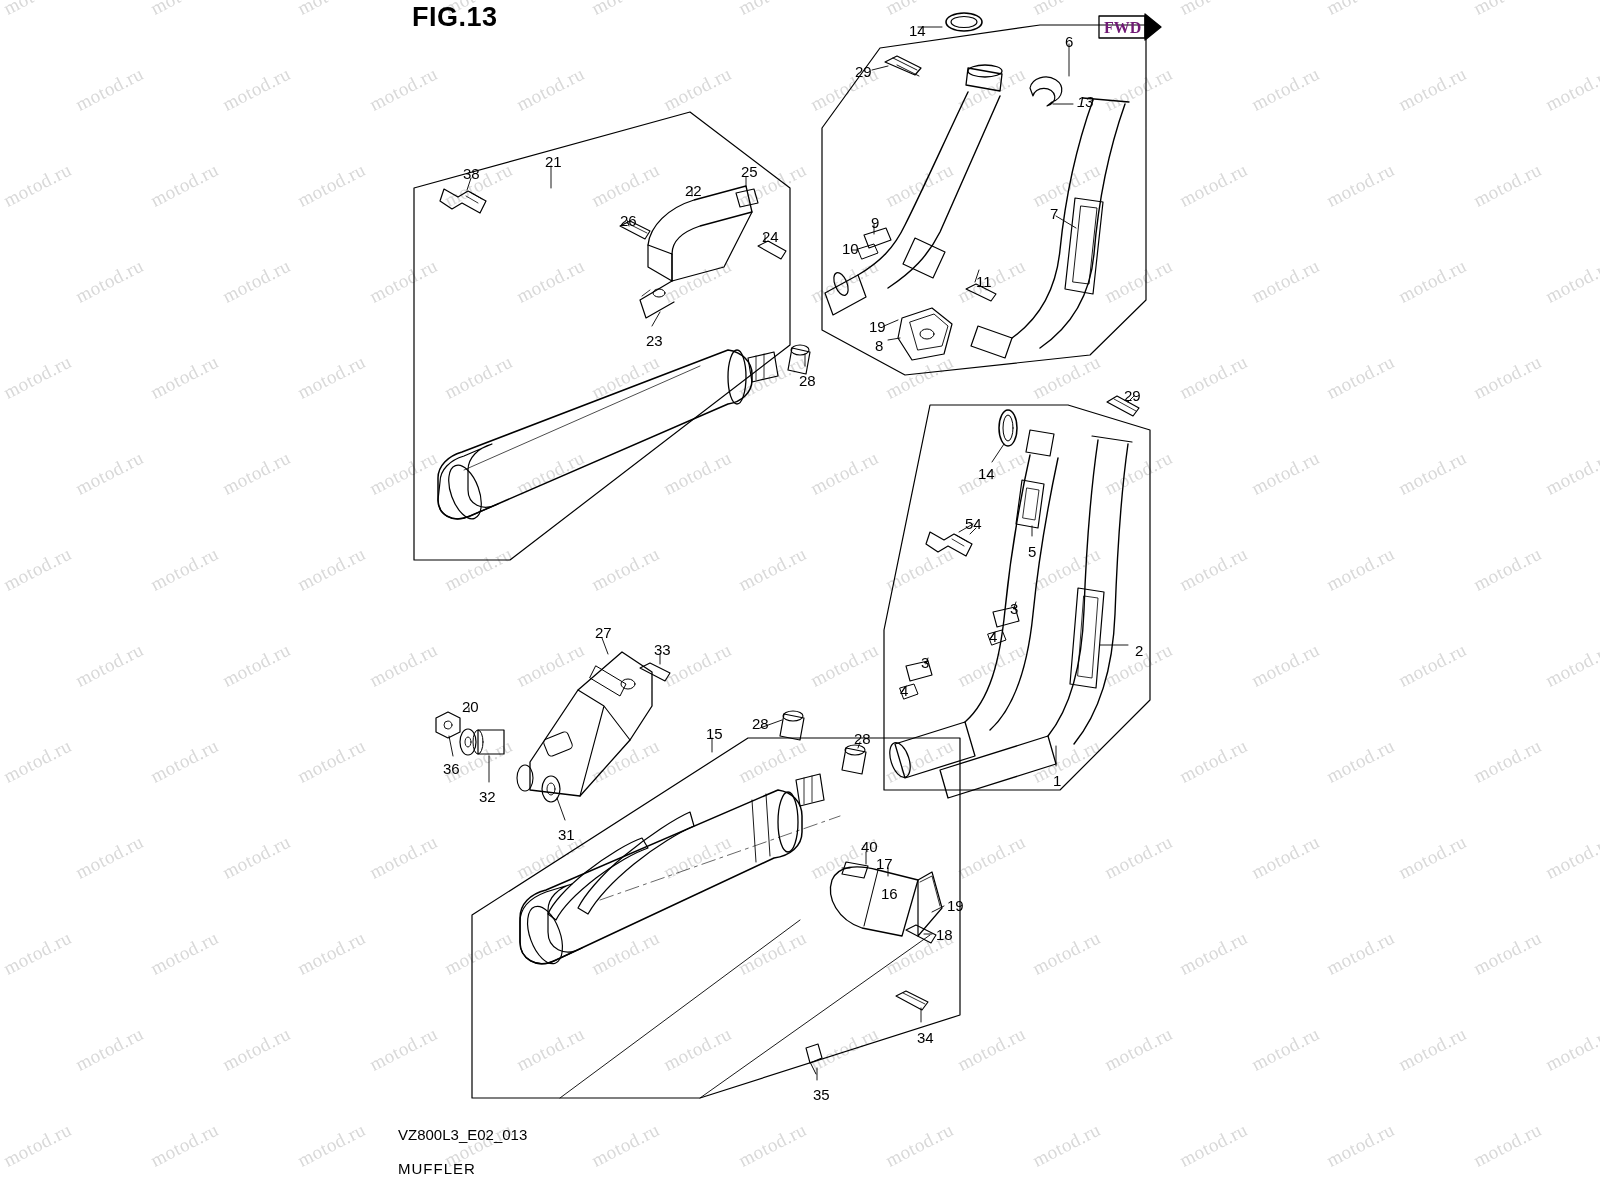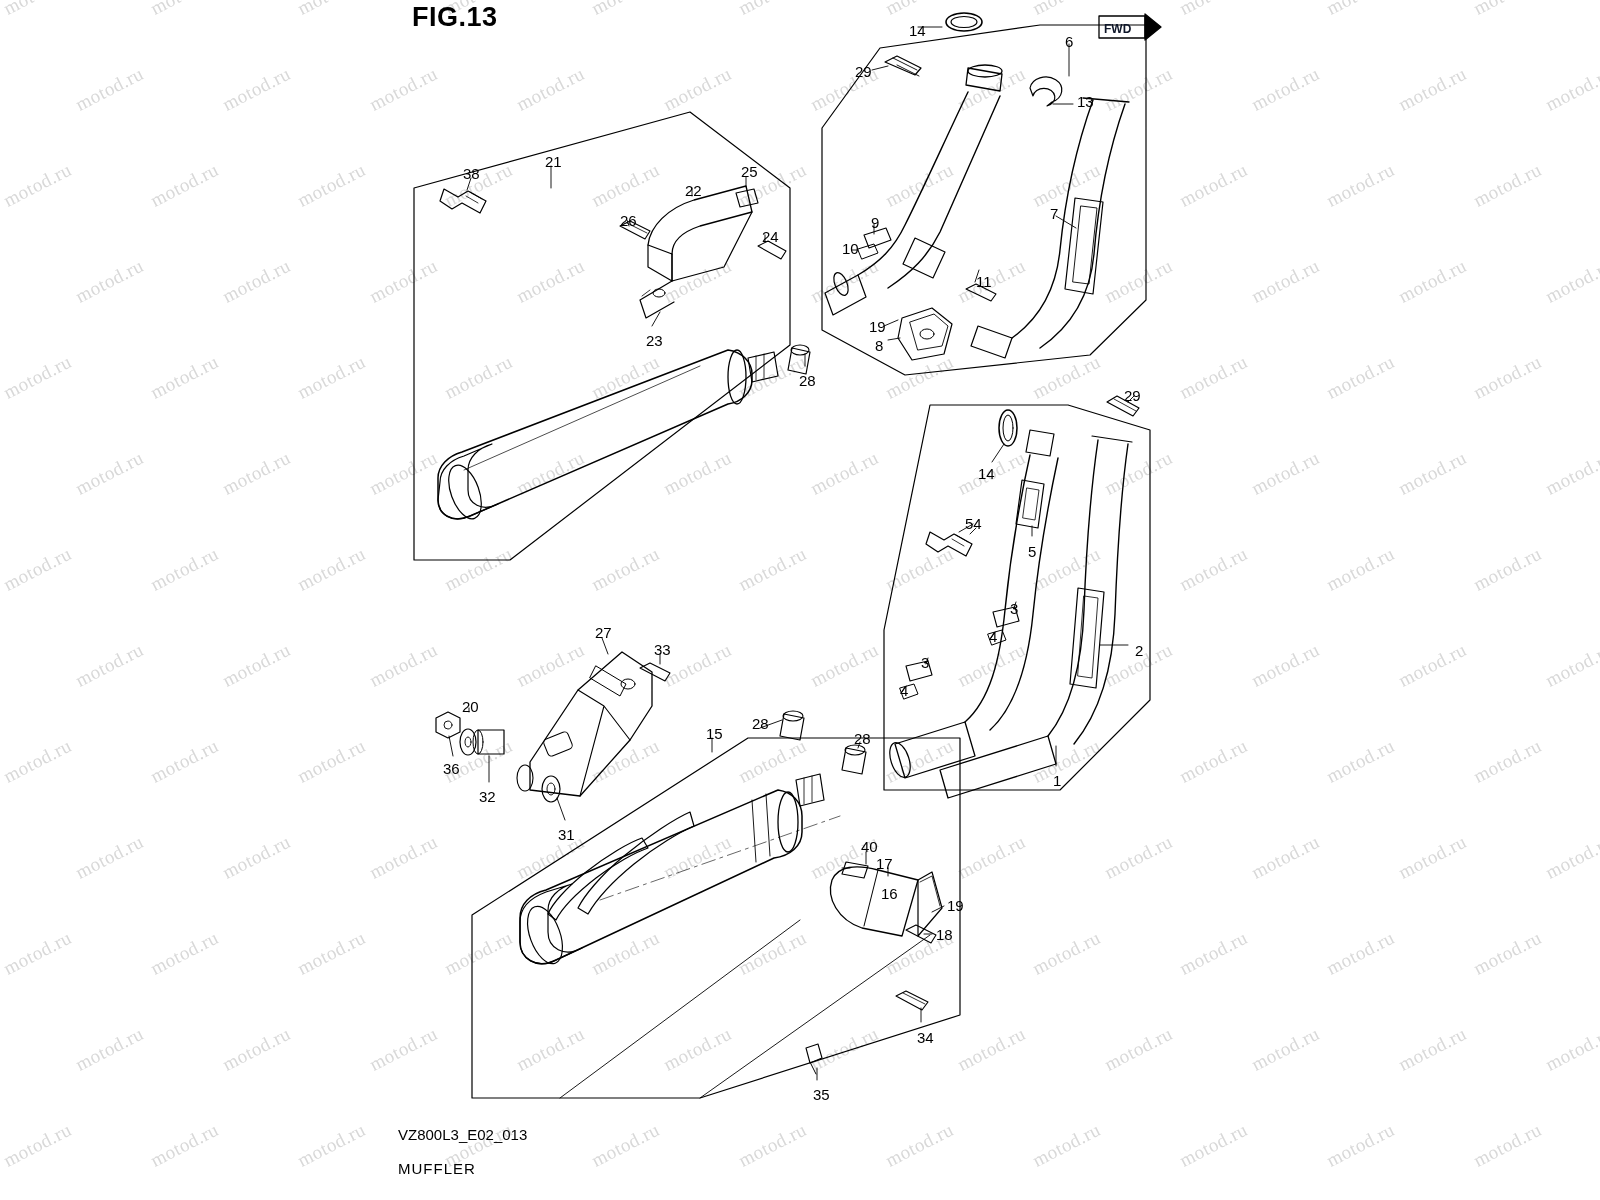--- a/index.html
+++ b/index.html
@@ -467,28 +467,28 @@
       <path d="M817,1080 l0,-12" stroke="#000" stroke-width="0.9"></path>
     </g>
 
     <g>
       <path d="M1099,16 l46,0 l0,22 l-46,0 z" stroke="#000" stroke-width="1.3"></path>
       <path d="M1145,14 l16,13 l-16,13 z" stroke="#000" stroke-width="1.3" fill="#000"></path>
     </g>
   </svg>
 
   <div class="fwd-box" style="left:1104px; top:19px;">
-    <span style="font-size:12px; font-weight:bold; color:#0f172a;">FWD</span>
+    <span style="font-size:16px; font-weight:bold; color:#701a75;font-family:Liberation Serif, serif;">FWD</span>
   </div>
 
   <div id="callout-layer">
       <div class="callout" style="left: 909px; top: 22px;">14</div>
       <div class="callout" style="left: 1065px; top: 33px;">6</div>
       <div class="callout" style="left: 855px; top: 63px;">29</div>
-      <div class="callout" style="left: 1077px; top: 93px;">13</div>
+      <div class="callout" style="left: 1077px; top: 93px; font-style: italic;">13</div>
       <div class="callout" style="left: 1050px; top: 205px;">7</div>
       <div class="callout" style="left: 463px; top: 165px;">38</div>
       <div class="callout" style="left: 545px; top: 153px;">21</div>
       <div class="callout" style="left: 741px; top: 163px;">25</div>
       <div class="callout" style="left: 685px; top: 182px;">22</div>
       <div class="callout" style="left: 620px; top: 212px;">26</div>
       <div class="callout" style="left: 762px; top: 228px;">24</div>
       <div class="callout" style="left: 871px; top: 214px;">9</div>
       <div class="callout" style="left: 842px; top: 240px;">10</div>
       <div class="callout" style="left: 976px; top: 273px;">11</div>

